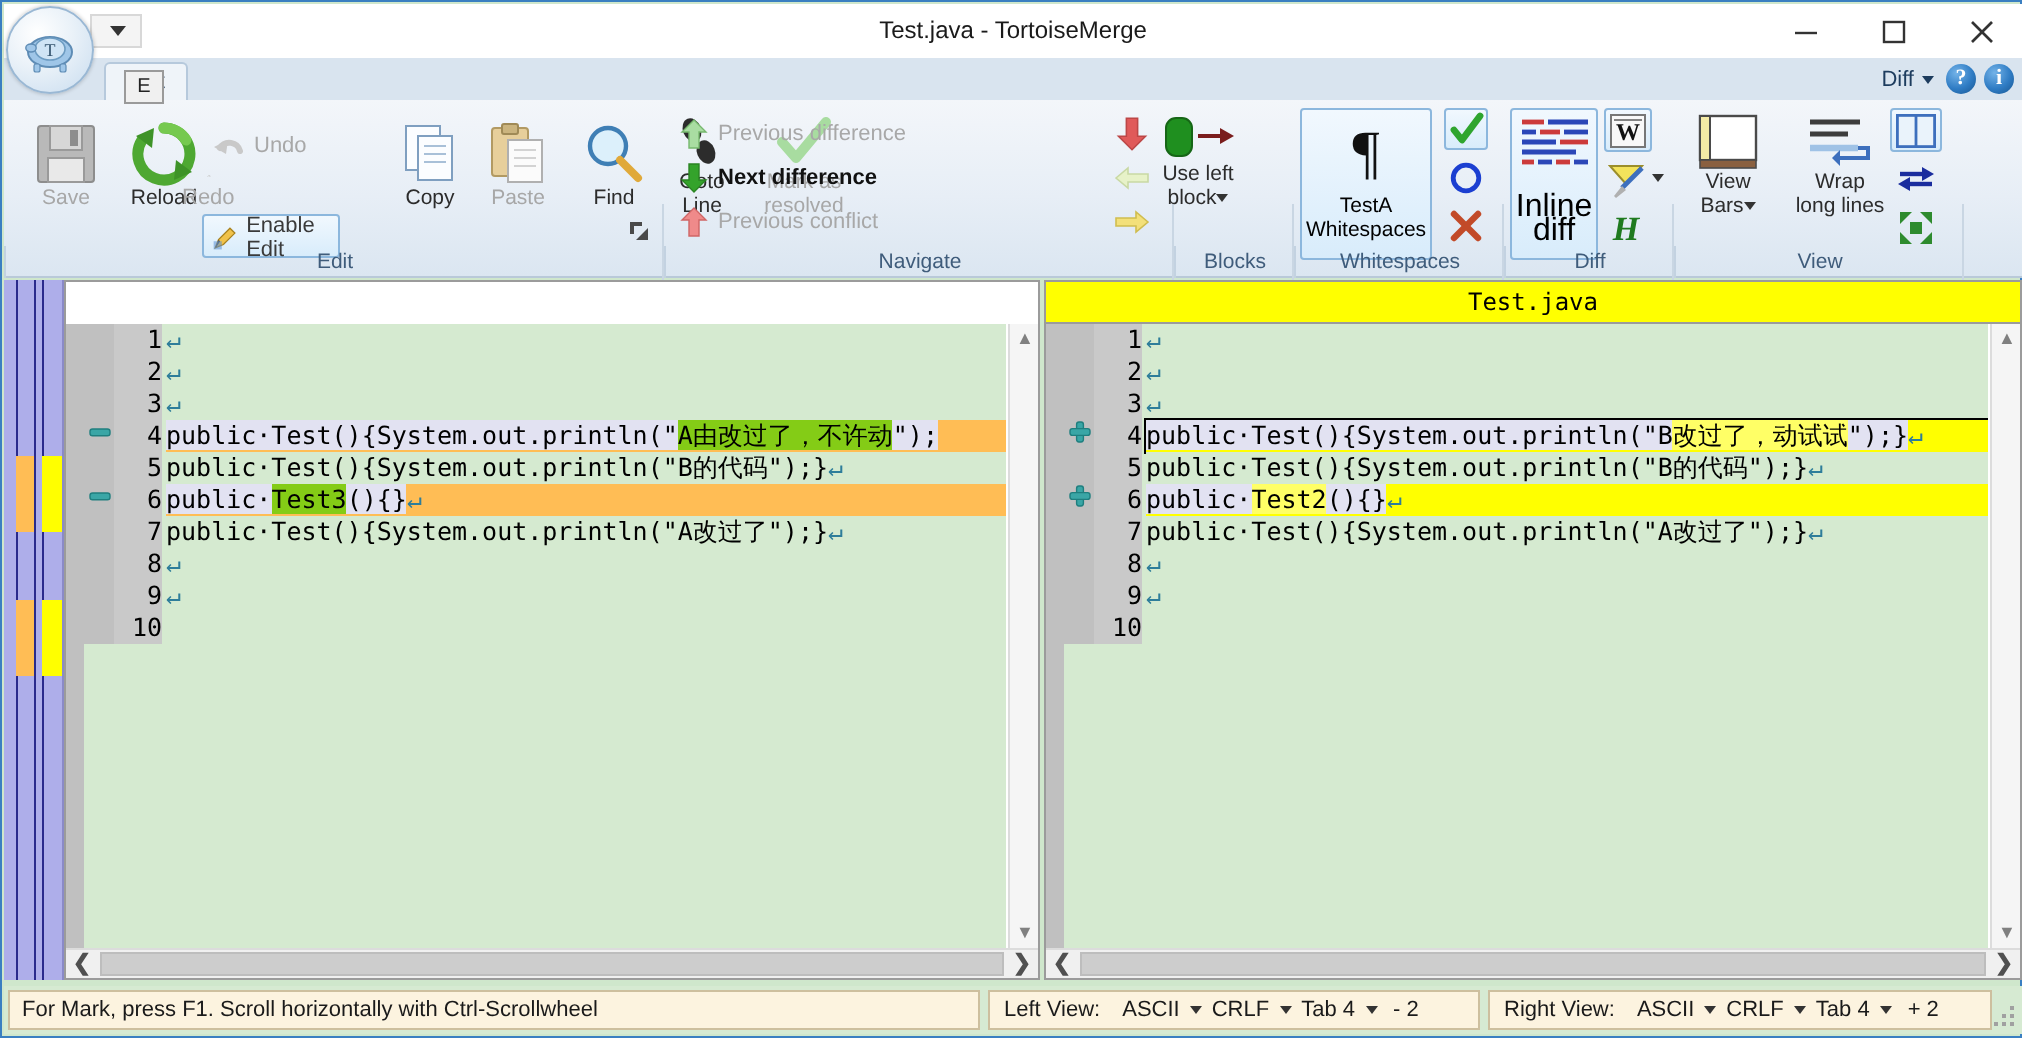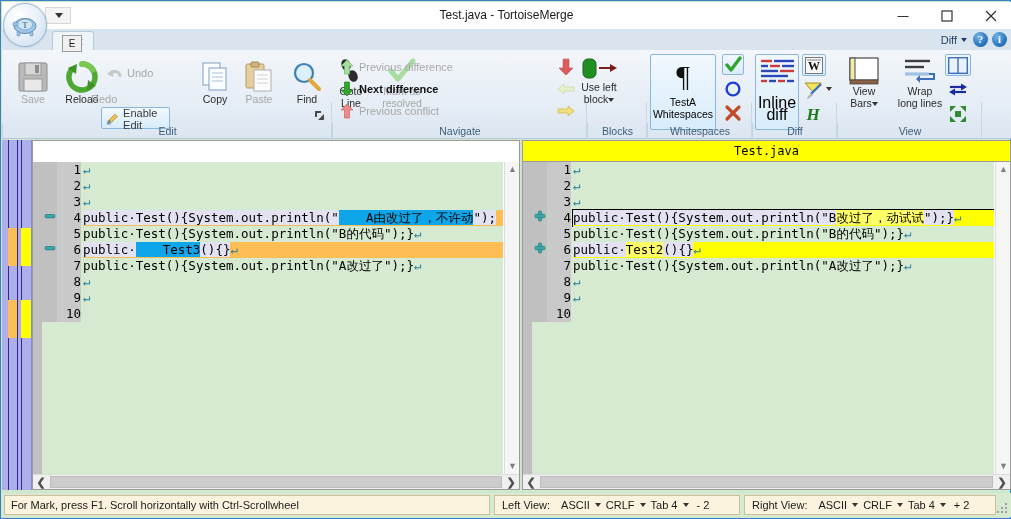--- a/index.html
+++ b/index.html
@@ -229,21 +229,21 @@
     text-align: center;
     background: #c0c0c0;
   }
   .crow .txt {
     position: absolute; left: 41px; right: 0; height: 16px;
   }
   .crow.norm .txt { background: #d5ead0; }
   .crow.diff-l .txt { background: #ffbd55; }
   .crow.diff-r .txt { background: #ffff00; }
 
-  .seg-changed-l { background: #0ea5e9; padding-left: 27px; }
+  .seg-changed-l { background: #84cc16; }
   .seg-changed-r { background: #ffff66; }
   .seg-base-l { background: #e2e2f2; }
   .seg-base-r { background: #e2e2f2; }
   .underline-line { border-bottom: 1px solid #000; }
   .boxed-r { outline: 1px solid #000; }
 
   .pilcrow { color: #2e7d9a; }
 
   
   .vscroll {

